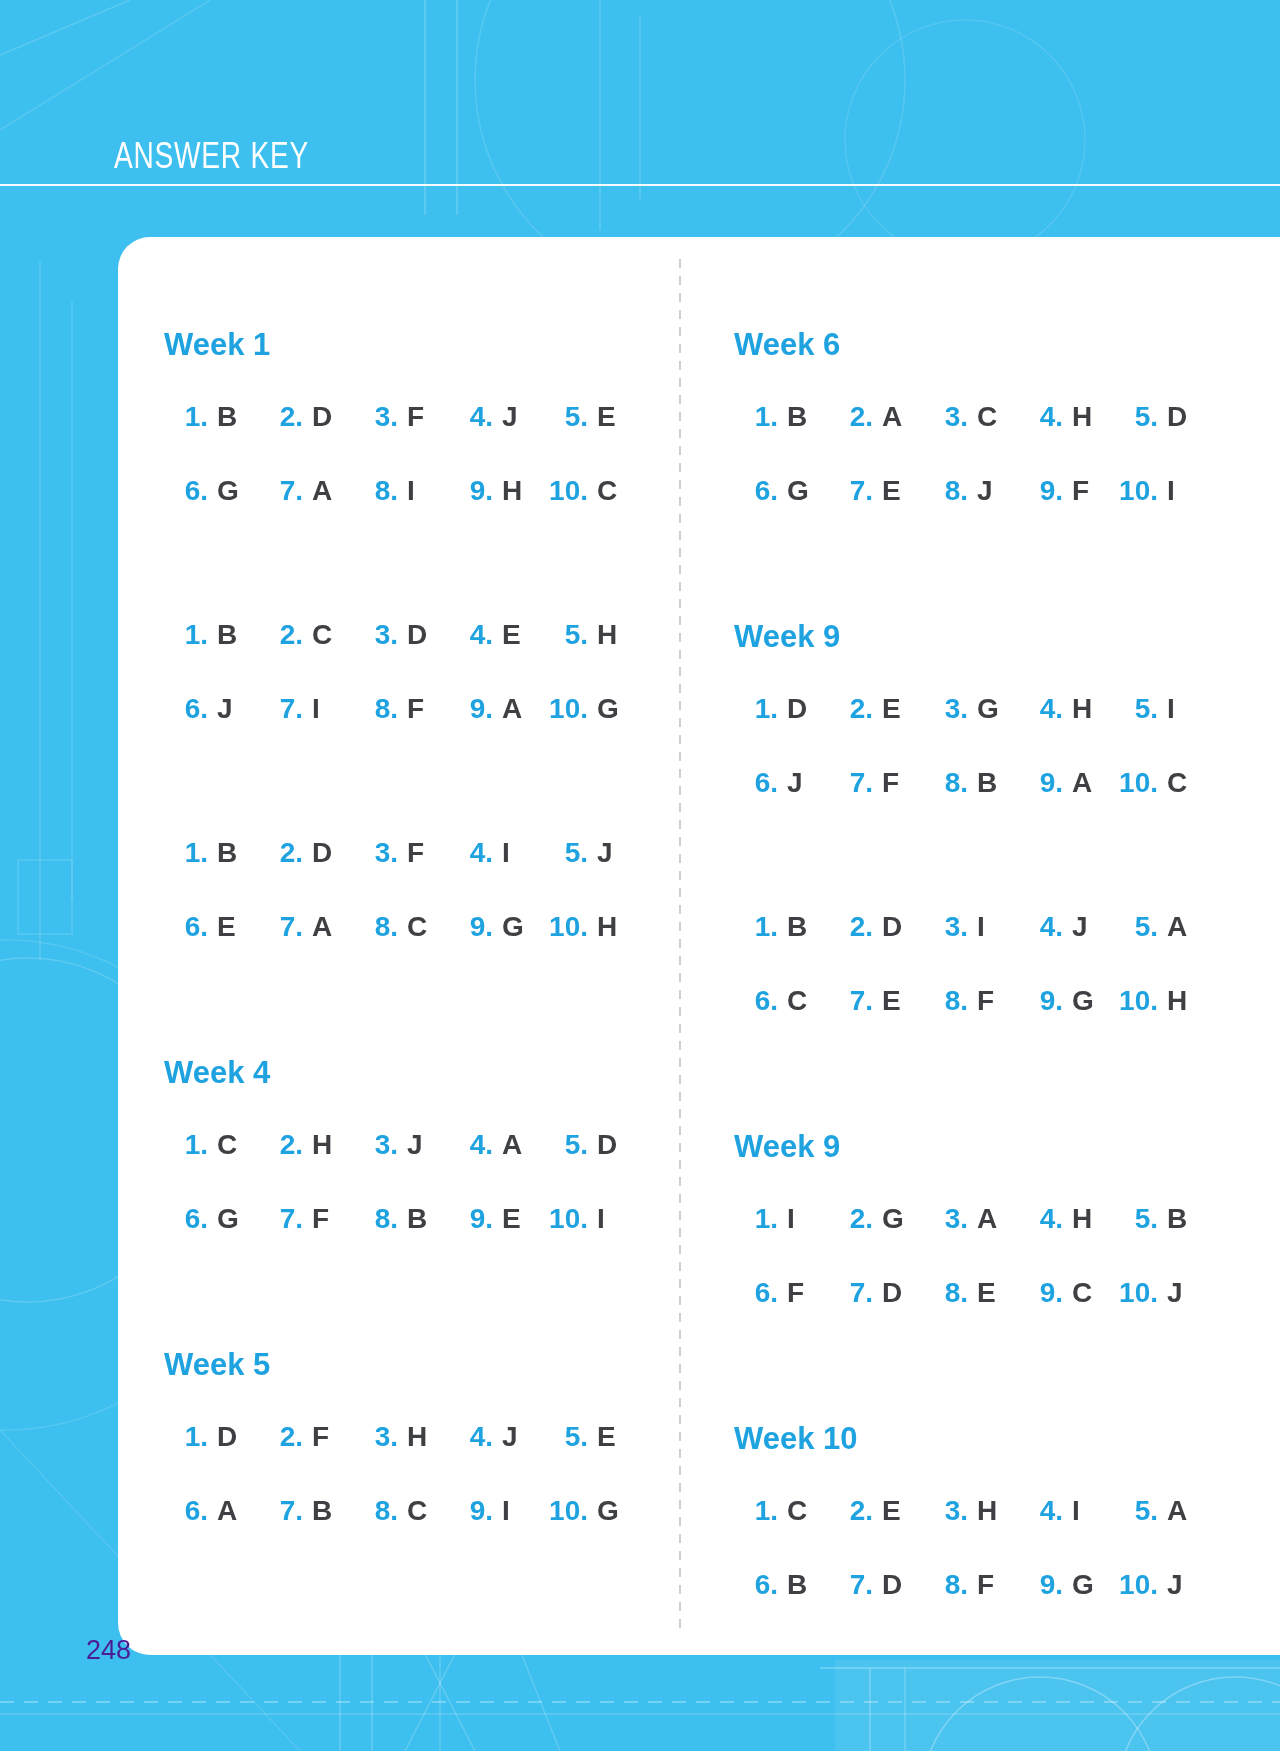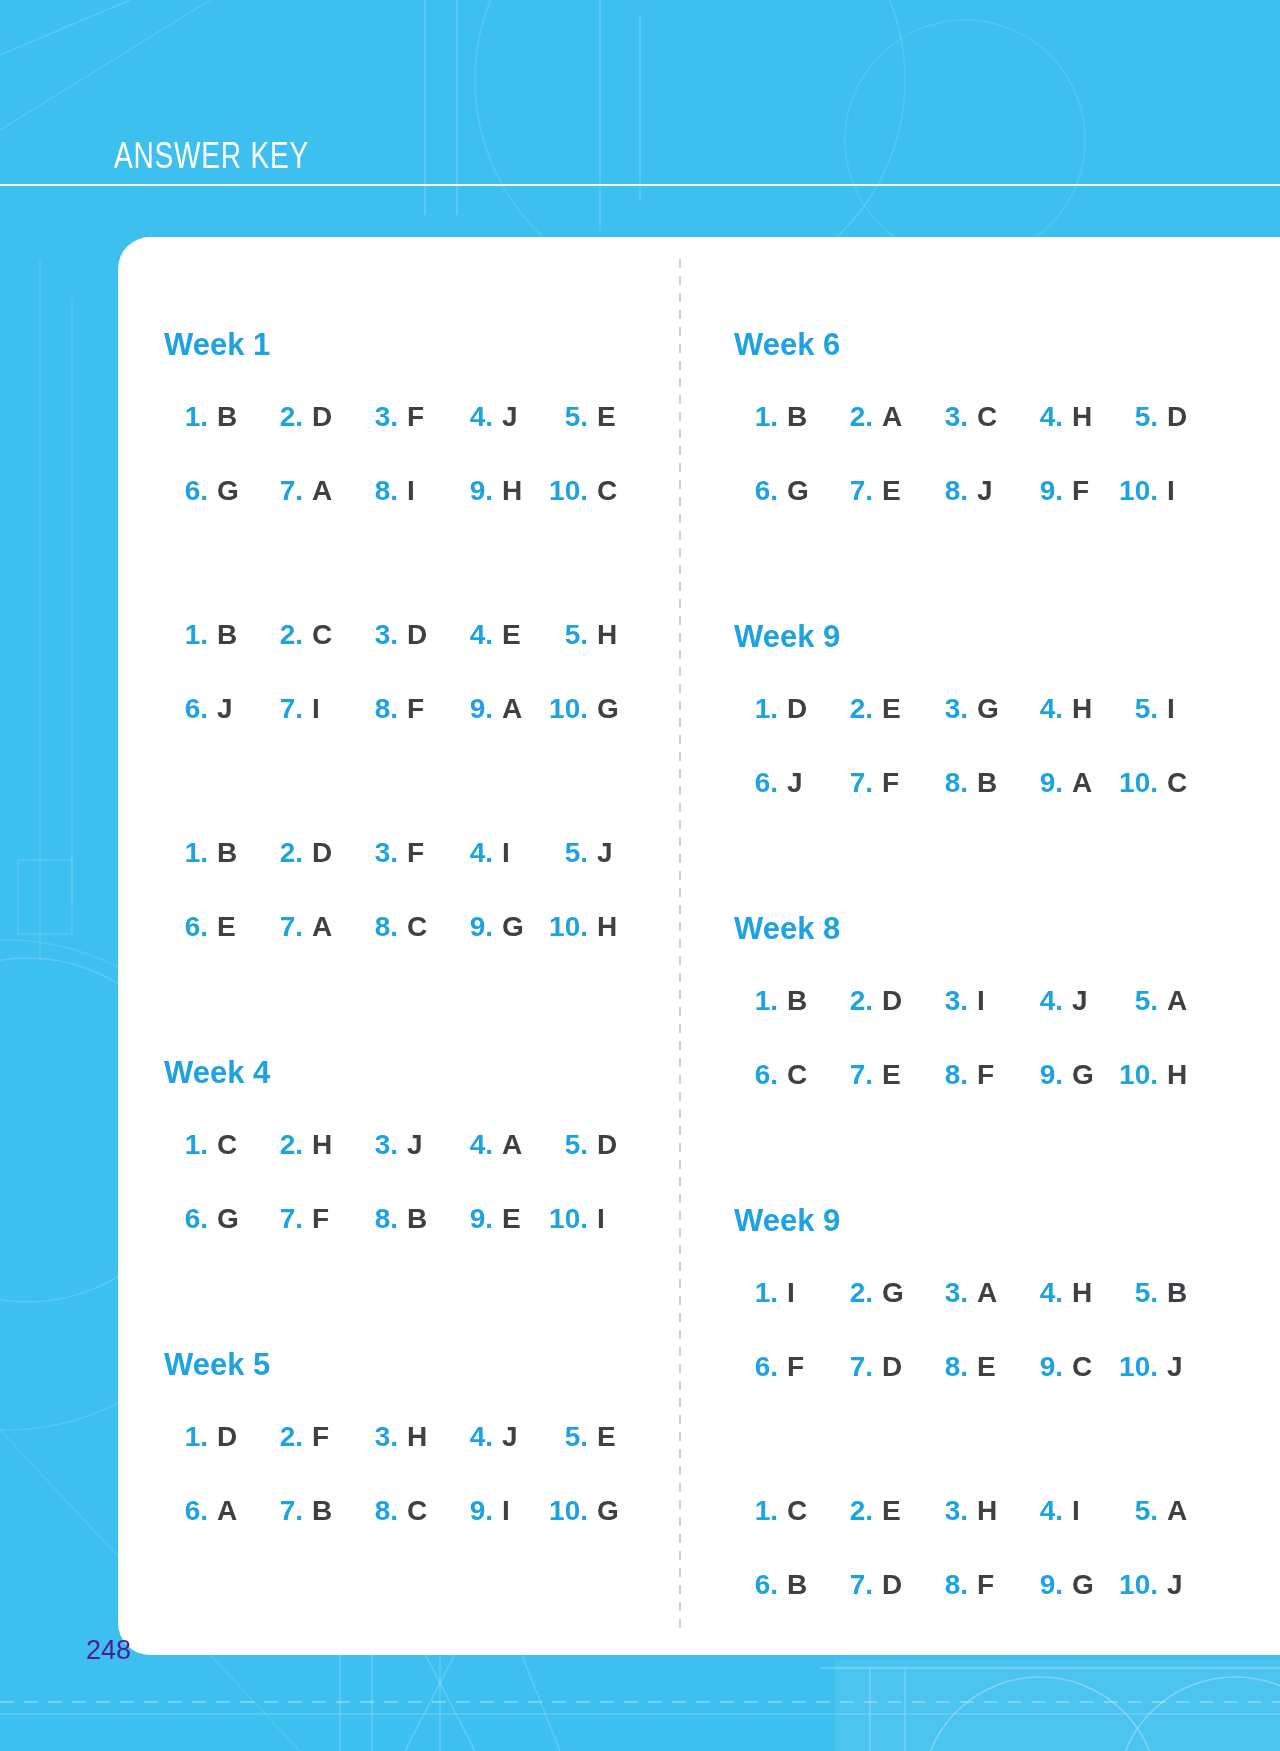--- a/index.html
+++ b/index.html
@@ -423,21 +423,20 @@
             <span class="num">9.</span>
             <span class="letter">A</span>
           </div>
           <div class="answer">
             <span class="num">10.</span>
             <span class="letter">C</span>
           </div>
         </div>
       </section>
       <section class="week">
-        <h2>Week 8</h2>
         <div class="row">
           <div class="answer">
             <span class="num">1.</span>
             <span class="letter">B</span>
           </div>
           <div class="answer">
             <span class="num">2.</span>
             <span class="letter">D</span>
           </div>
           <div class="answer">
@@ -517,20 +516,21 @@
             <span class="num">9.</span>
             <span class="letter">C</span>
           </div>
           <div class="answer">
             <span class="num">10.</span>
             <span class="letter">J</span>
           </div>
         </div>
       </section>
       <section class="week">
+        <h2>Week 10</h2>
         <div class="row">
           <div class="answer">
             <span class="num">1.</span>
             <span class="letter">C</span>
           </div>
           <div class="answer">
             <span class="num">2.</span>
             <span class="letter">E</span>
           </div>
           <div class="answer">

